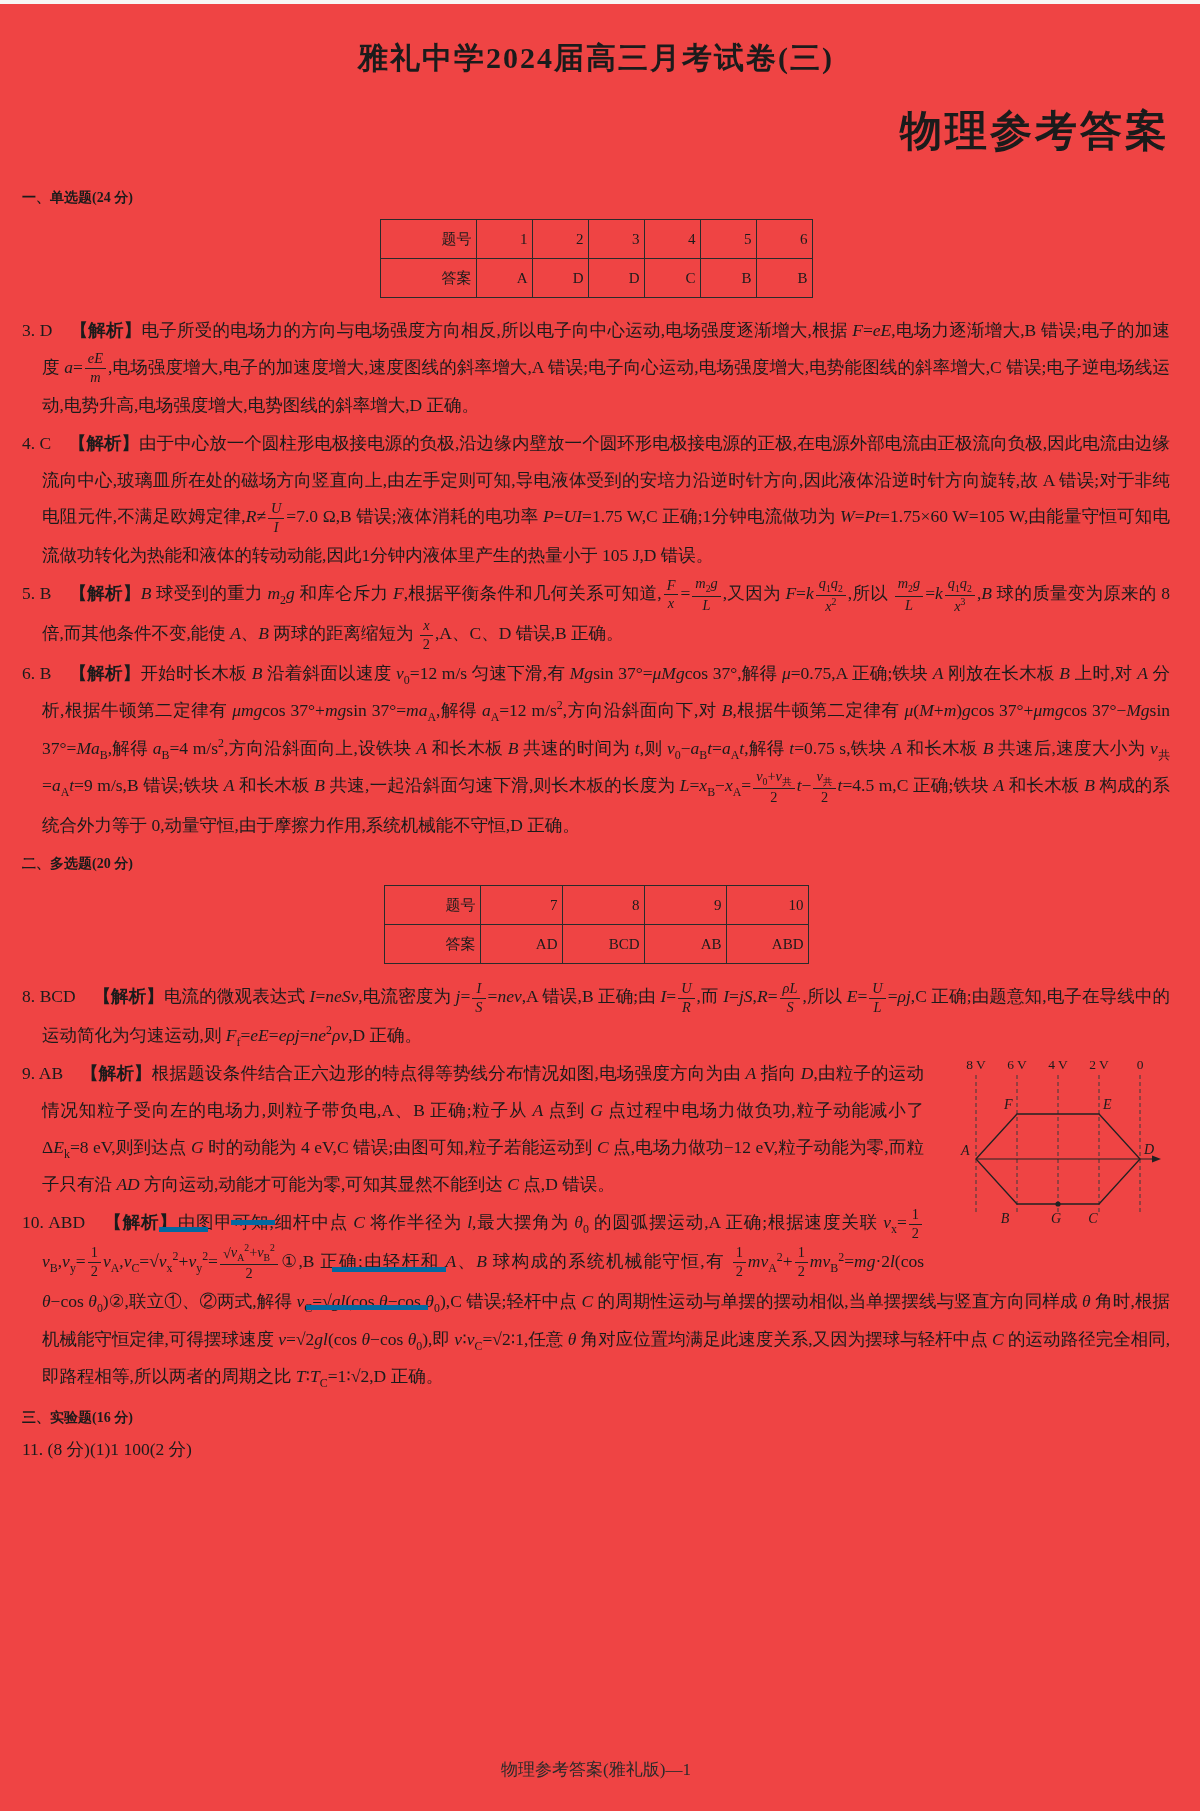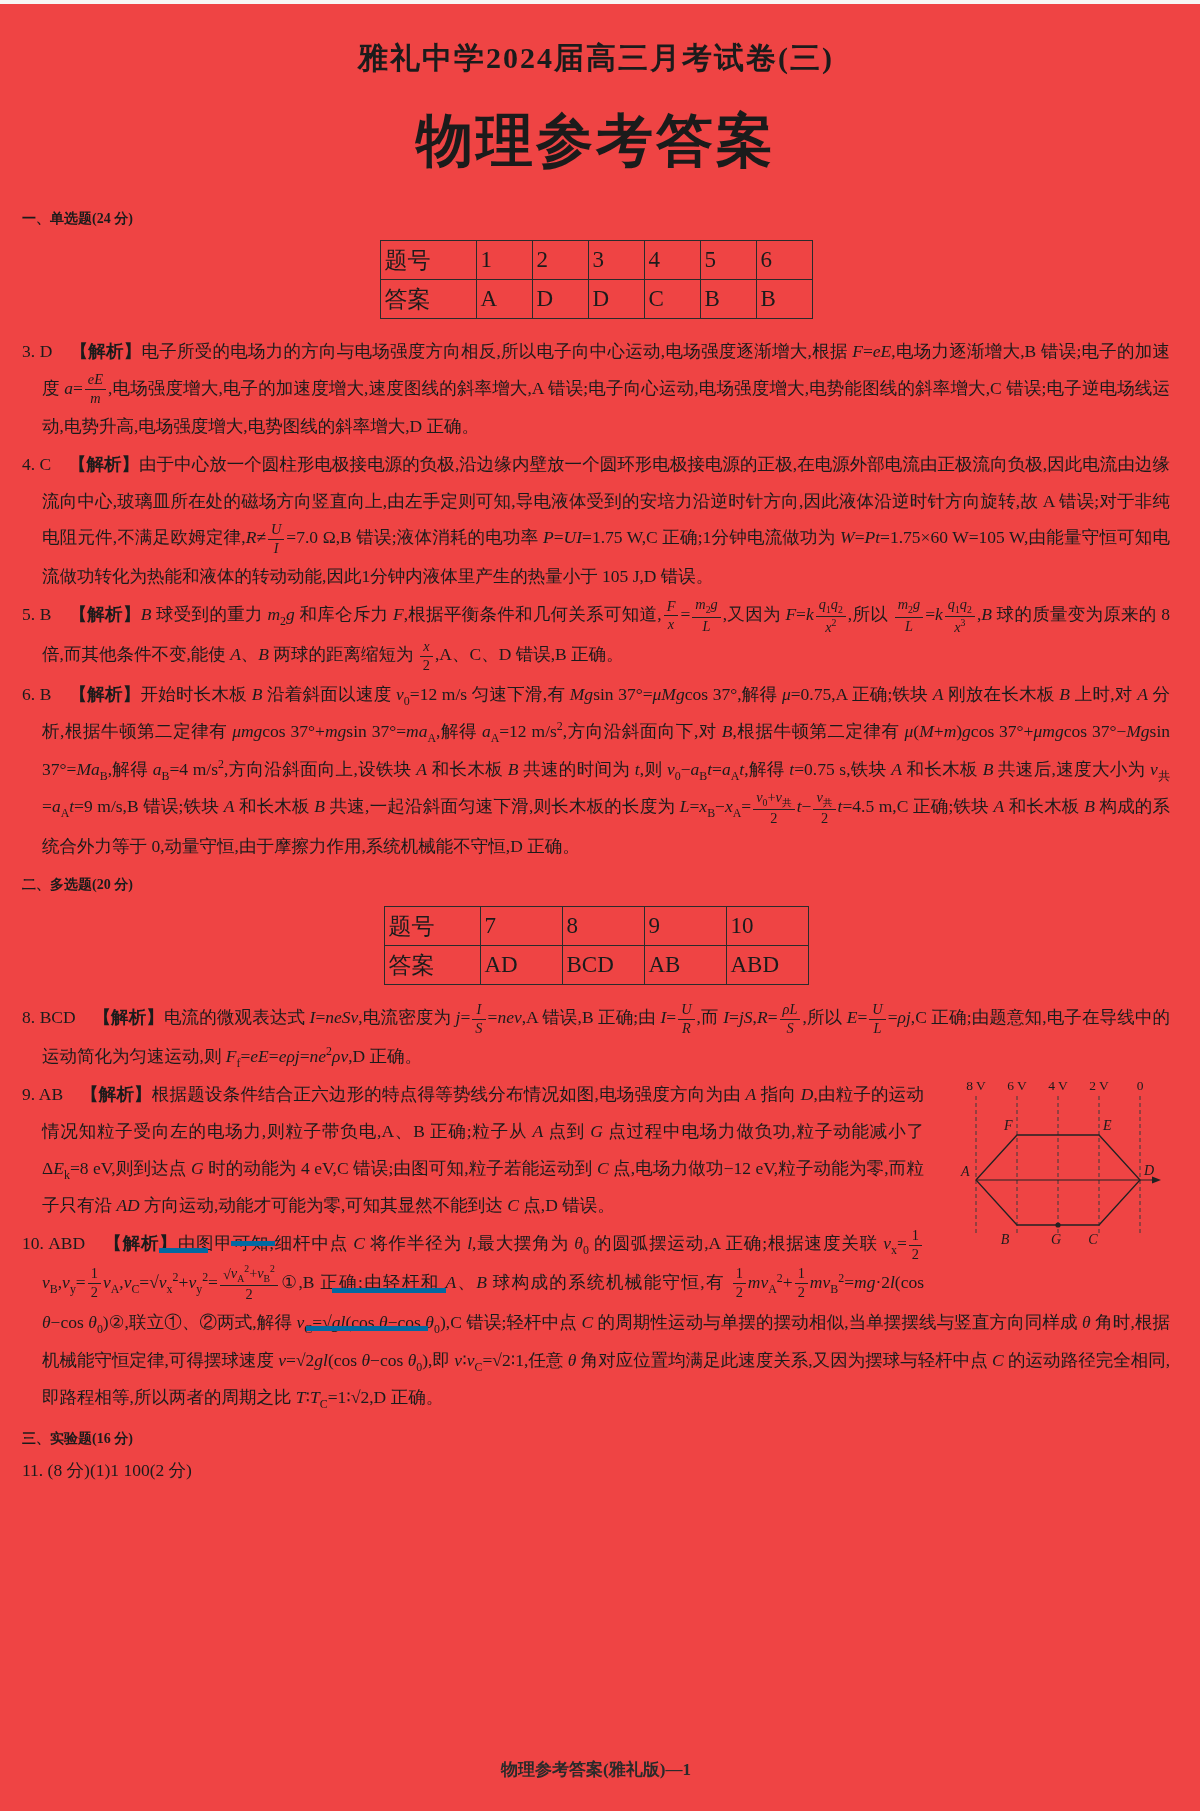--- a/index.html
+++ b/index.html
@@ -5,39 +5,39 @@
   *{margin:0;padding:0;box-sizing:border-box;}
   html,body{background:#f7f7f4;}
   .page{
     width:1200px;min-height:1811px;margin:4px auto;position:relative;
     background:#ef4444;color:#1b1b1b;
     font-family:"Liberation Serif","DejaVu Serif",serif;
     font-size:17.5px;
     padding:30px 30px 70px 22px;
   }
   h1.exam-title{text-align:center;font-size:30px;font-weight:bold;letter-spacing:2px;margin-top:4px;}
-  h2.subject-title{text-align:center;font-size:57px;font-weight:bold;letter-spacing:3px;margin:24px 0 30px;}
+  h2.subject-title{text-align:right;font-size:42px;font-weight:bold;letter-spacing:3px;margin:24px 0 30px;}
   .sec-head{font-weight:bold;margin:12px 0 4px;font-size:14px;}
   table.ans{border-collapse:collapse;margin:12px auto 14px;}
-  table.ans td{border:1.4px solid #2b2b2b;text-align:left;height:39px;font-size:23px;padding:0 4px;}
+  table.ans td{border:1.4px solid #2b2b2b;text-align:right;height:39px;font-size:15px;padding:0 4px;}
   table.ans td.lbl{width:96px;}
   table.t1 td.val{width:56px;}
   table.t2 td.val{width:82px;}
   .para{padding-left:20px;text-indent:-20px;line-height:2.1;margin:1px 0;text-align:justify;}
   .para.noj{text-align:left;}
   .indent1{padding-left:46px;text-indent:0;}
   i{font-family:"Liberation Serif","DejaVu Serif",serif;font-style:italic;}
   sub,sup{font-size:0.68em;}
   .frac{display:inline-flex;flex-direction:column;vertical-align:middle;text-align:center;font-size:0.82em;line-height:1.25;margin:0 2px;text-indent:0;}
   .frac .num{border-bottom:1px solid #222;padding:0 3px;}
   .frac .den{padding:0 3px;}
   .ovl{border-top:5px solid #0369a1;padding-top:19px;}
   .wrap910::after{content:"";display:block;clear:both;}
   figure.hexfig{float:right;width:228px;margin:2px 0 6px 18px;text-align:right;}
-  .footer{position:absolute;left:0;right:8px;bottom:34px;text-align:center;font-weight:bold;font-size:17px;color:#2a2a2a;}
+  .footer{position:absolute;left:0;right:8px;bottom:34px;text-align:center;font-weight:normal;font-size:17px;color:#2a2a2a;}
   svg text{font-family:"Liberation Serif","DejaVu Serif",serif;}
 </style>
 </head>
 <body>
 
 <div class="page">
 
   <h1 class="exam-title">雅礼中学2024届高三月考试卷(三)</h1>
   <h2 class="subject-title">物理参考答案</h2>
 

